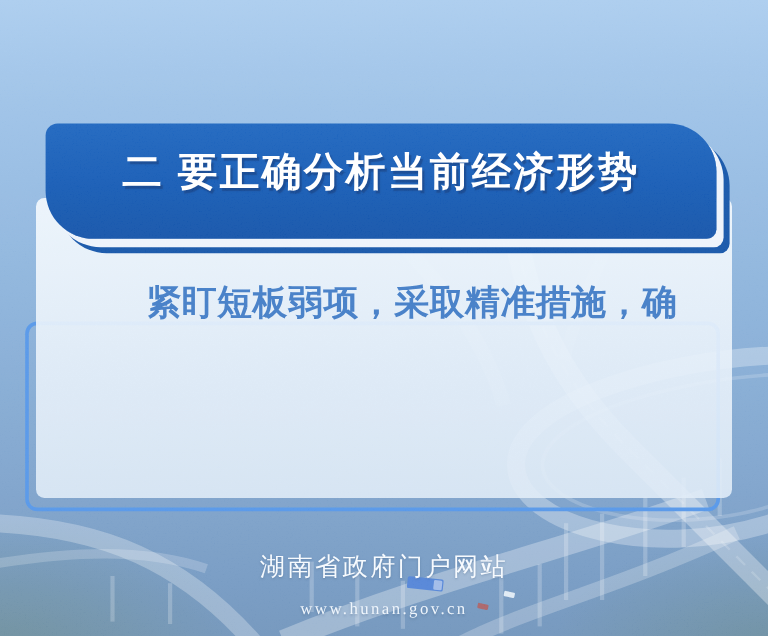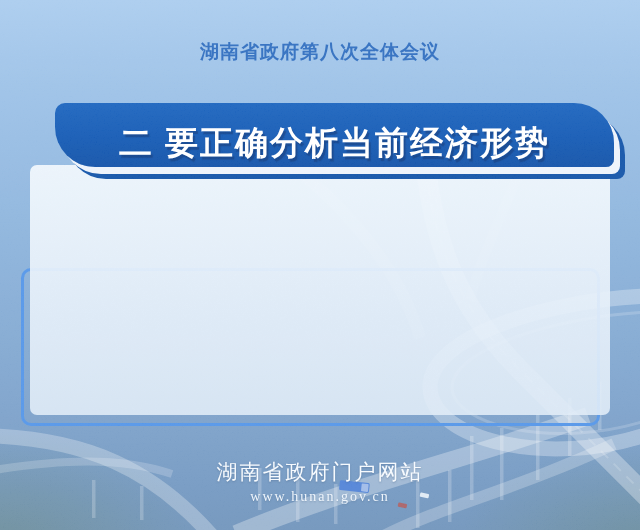--- a/index.html
+++ b/index.html
@@ -18,21 +18,21 @@
   .roads{position:absolute;inset:0;z-index:1;}
   .grain{position:absolute;inset:0;z-index:9;opacity:.08;pointer-events:none;}
   
   .top-title{
     position:absolute;top:39px;left:0;width:640px;z-index:5;
     text-align:center;font-size:19px;font-weight:bold;letter-spacing:1px;
     color:#2a6abe;
   }
   
   .banner{
-    position:absolute;left:55px;top:103px;width:559px;height:64px;z-index:6;
+    position:absolute;left:38px;top:103px;width:559px;height:96px;z-index:6;
     background:linear-gradient(180deg,#1560bd 0%,#0d55b2 55%,#0b4da6 100%);
     border-radius:10px 40px 8px 40px;
     box-shadow:6px 7px 0 0 #edf3fb, 11px 12px 0 0 #0c4fa6;
   }
   .banner-text{
     display:block;width:100%;line-height:80px;text-align:center;
     font-size:33px;font-weight:bold;color:#ffffff;letter-spacing:2px;
     text-shadow:2px 3px 1px rgba(8,45,110,.55);
     white-space:nowrap;
   }
@@ -54,21 +54,21 @@
   }
   .body-text .line1{text-indent:57px;white-space:nowrap;}
   .body-text .line2{white-space:nowrap;}
   
   .footer{position:absolute;left:0;top:458px;width:640px;z-index:5;text-align:center;}
   .site-name{
     font-size:21px;font-weight:normal;color:#f6fafe;letter-spacing:2px;
     text-shadow:0 1px 2px rgba(40,70,110,.35);
   }
   .site-url{
-    margin-top:3px;font-family:"Liberation Serif",serif;font-size:14px;
+    margin-top:15px;font-family:"Liberation Serif",serif;font-size:14px;
     color:#eef5fc;letter-spacing:2px;text-shadow:0 1px 2px rgba(40,70,110,.3);
   }
 </style>
 </head>
 <body>
 
 <div class="stage">
 
   <div class="bg"></div>
 
@@ -105,26 +105,26 @@
     </g>
 
     <g transform="translate(340,480) rotate(6)">
       <rect x="0" y="0" width="30" height="10" rx="1.5" fill="#4d80d6"></rect>
       <rect x="22" y="1" width="7" height="8" rx="1" fill="#9db9e8"></rect>
     </g>
     <rect x="398" y="503" width="9" height="4.5" rx="1" transform="rotate(12 402 505)" fill="rgba(176,85,85,.85)"></rect>
     <rect x="420" y="493" width="9" height="4.5" rx="1" transform="rotate(12 424 495)" fill="rgba(235,243,250,.9)"></rect>
   </svg>
 
-  <div class="top-title">湖南省政府第八次全体会议</div>
 
   <div class="frame"></div>
 
   <div class="panel">
     <div class="body-text">
+      <div class="line1">紧盯短板弱项，采取精准措施，确</div>
     </div>
   </div>
 
   <div class="banner">
     <span class="banner-text">二 要正确分析当前经济形势</span>
   </div>
 
   <div class="footer">
     <div class="site-name">湖南省政府门户网站</div>
     <div class="site-url">www.hunan.gov.cn</div>

